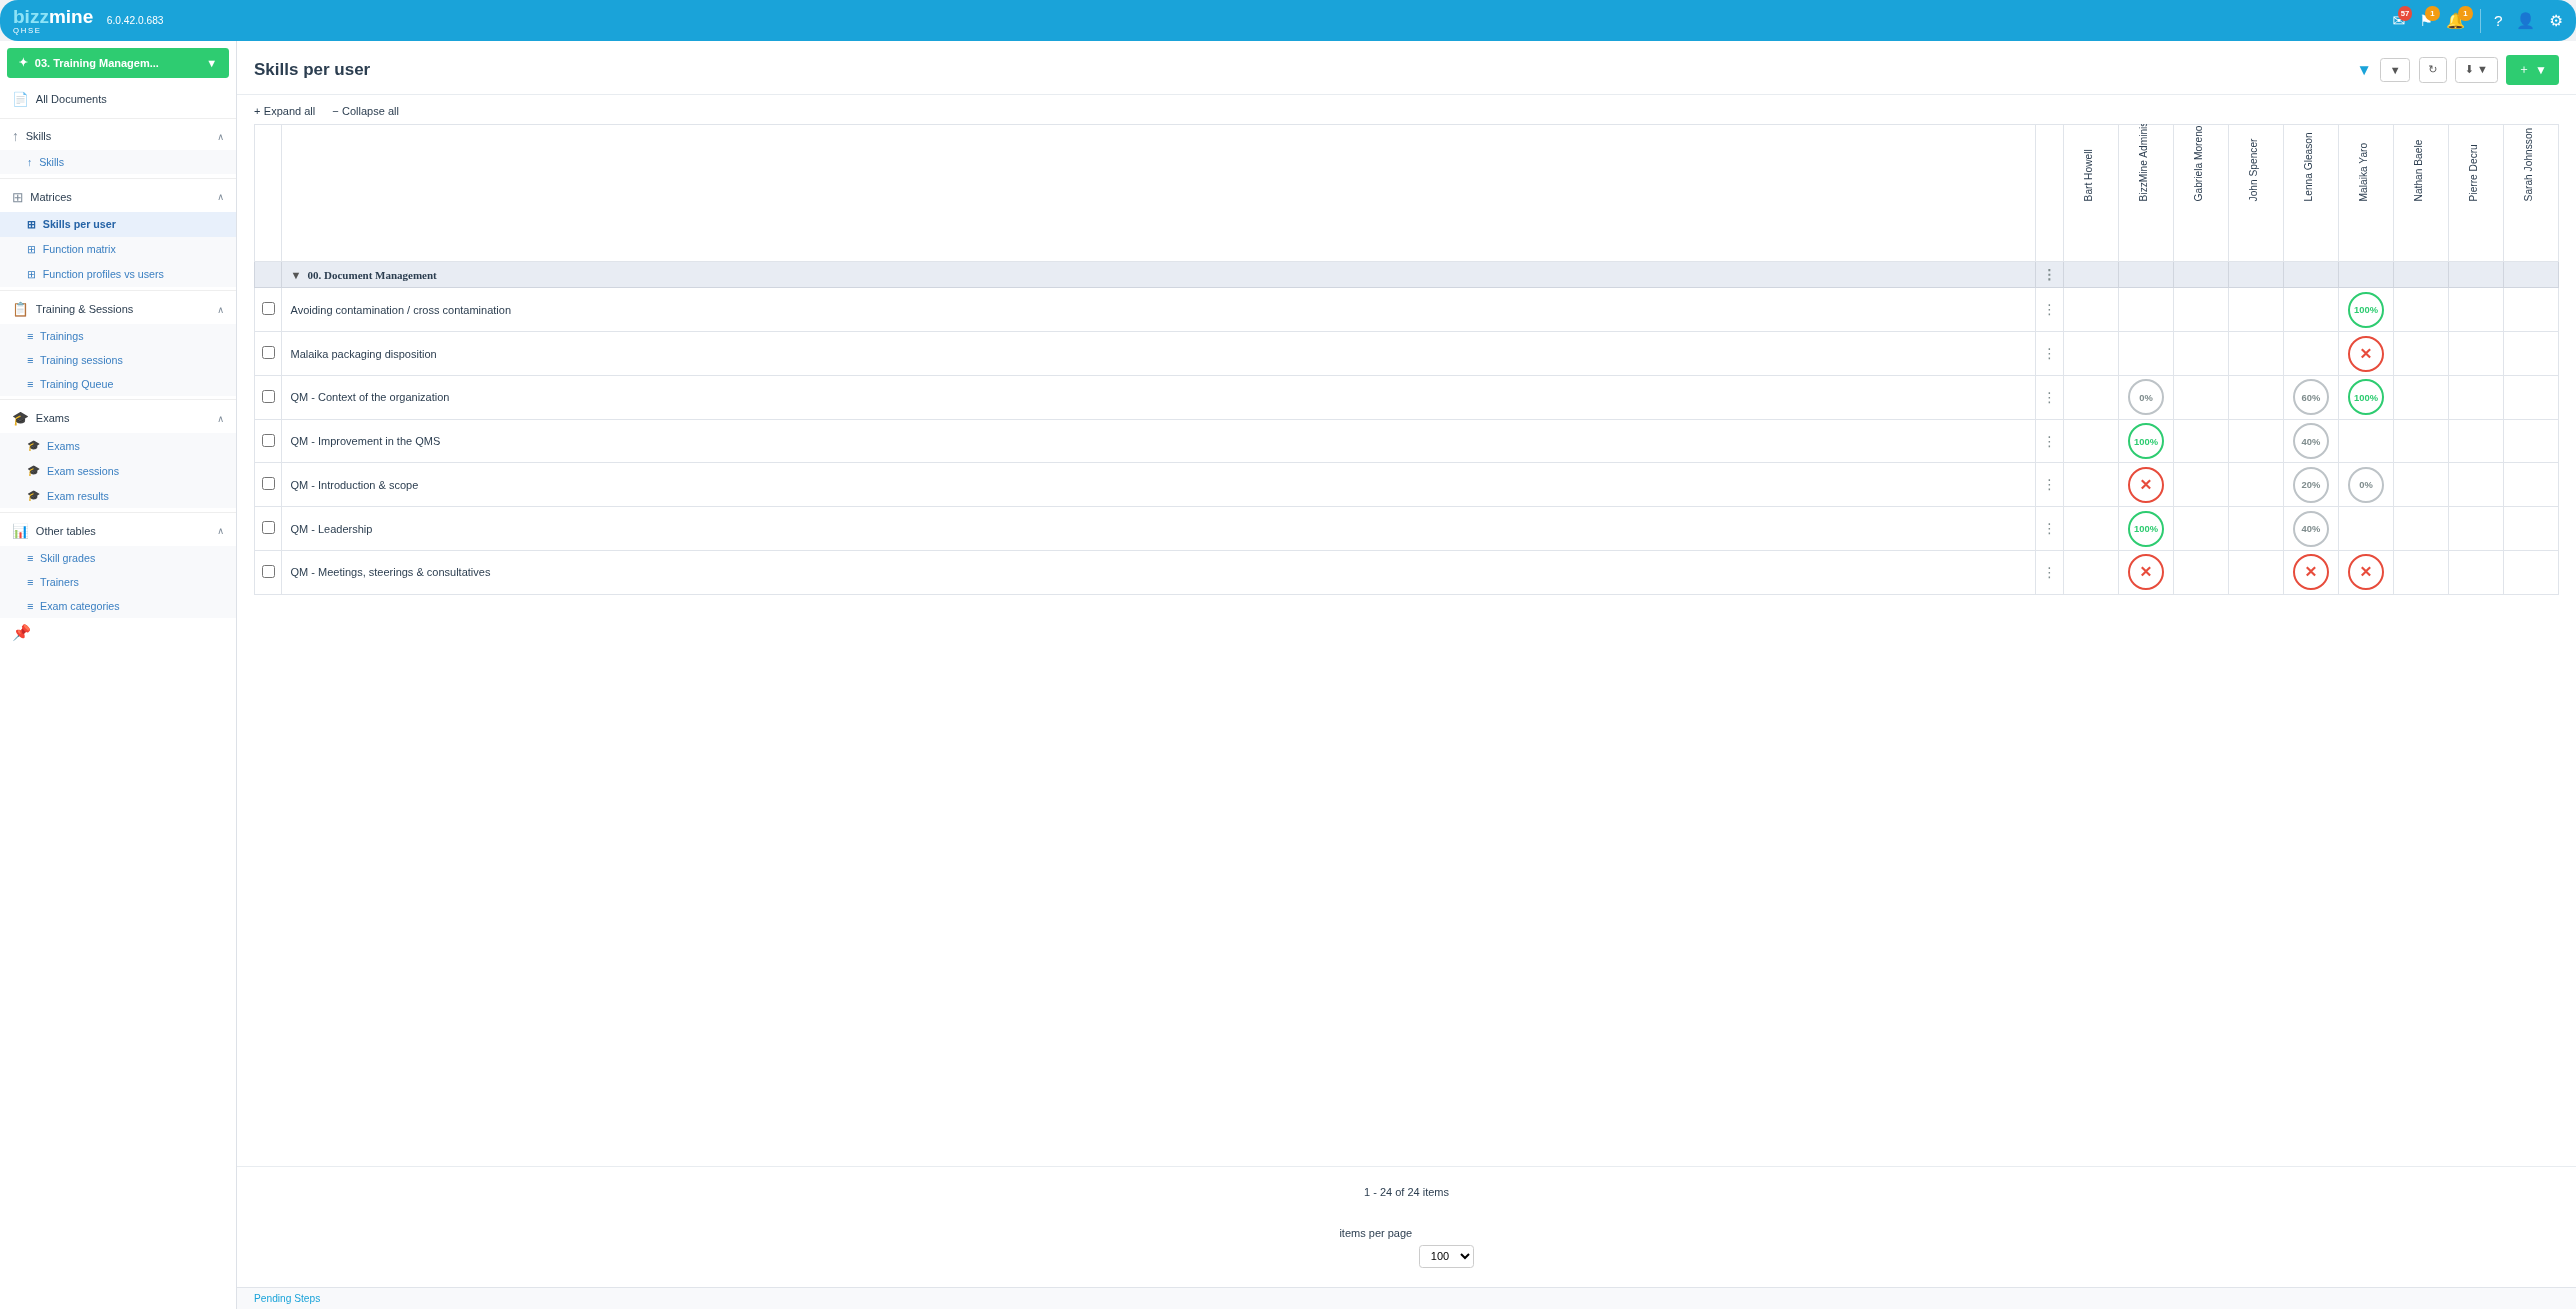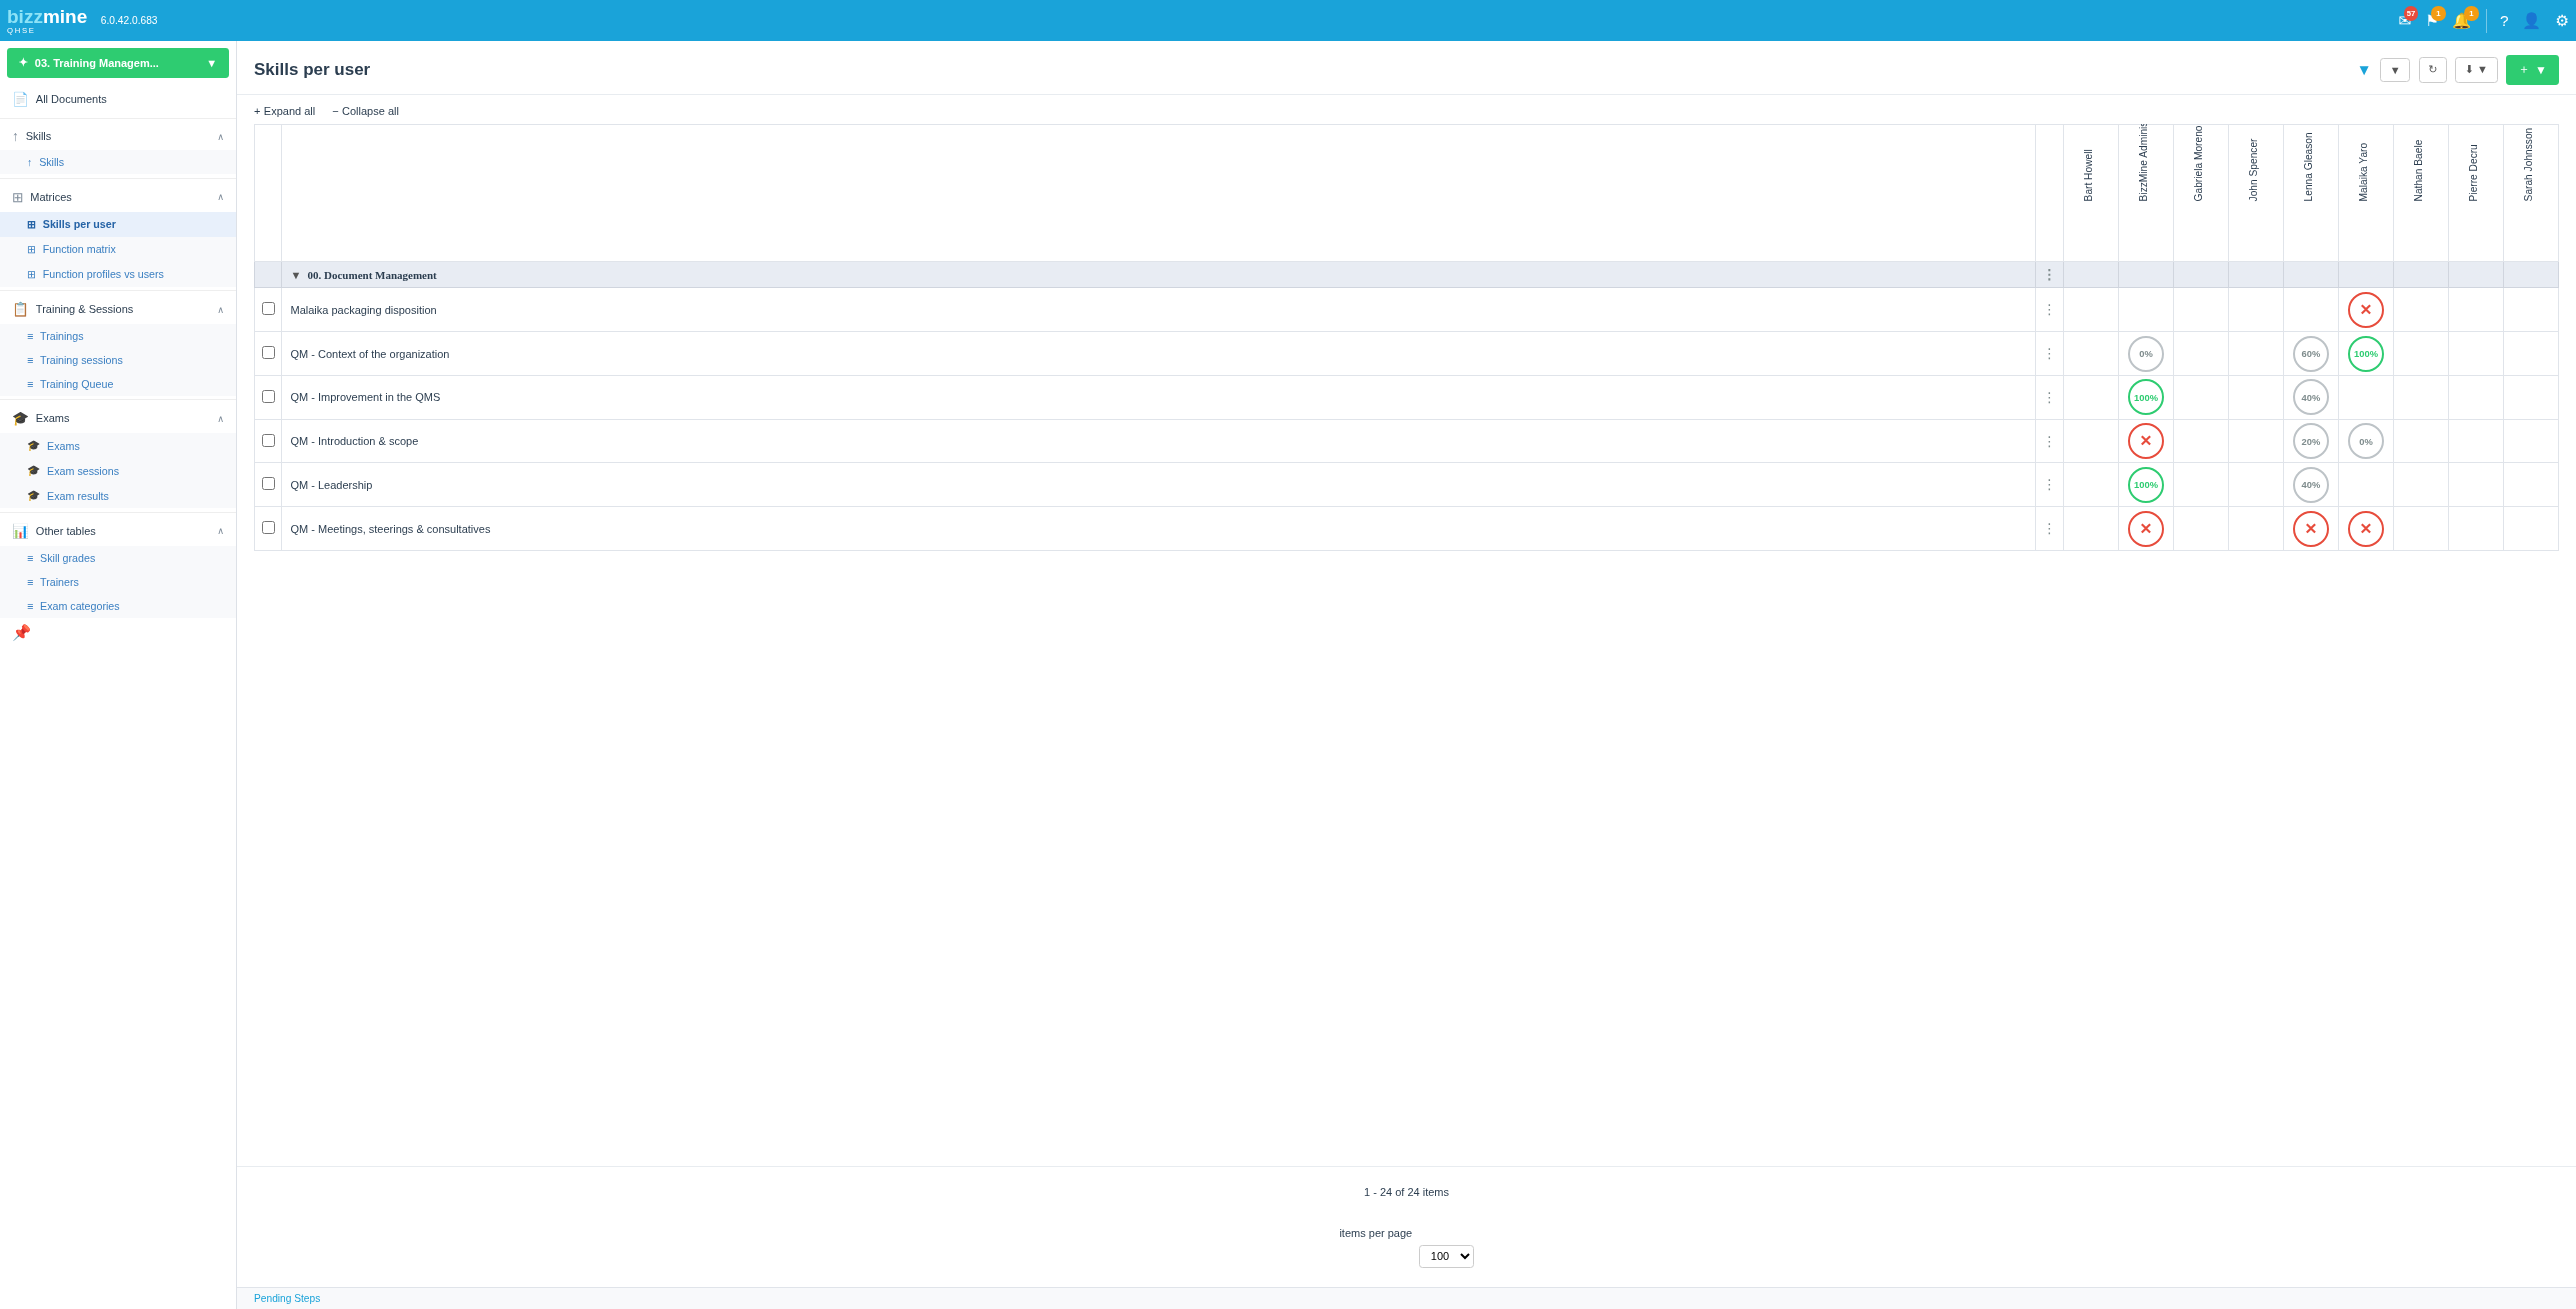--- a/index.html
+++ b/index.html
@@ -4,23 +4,24 @@
   <style>
     * { box-sizing: border-box; margin: 0; padding: 0; }
     body { font-family: 'Segoe UI', Arial, sans-serif; font-size: 11px; background: #f0f2f5; display: flex; flex-direction: column; height: 100vh; overflow: hidden; }
 
     
     .top-header {
       background: #1aa3d9;
       height: 41px;
       display: flex;
       align-items: center;
-      padding: 0 7px;
+      padding: 0 13px;
       justify-content: space-between;
       flex-shrink: 0;
+      border-radius: 18px;
     }
     .logo-area { display: flex; align-items: center; gap: 6.8px; }
     .logo-text { color: white; font-size: 19px; font-weight: bold; line-height: 1; }
     .logo-sub { color: white; font-size: 7.7px; letter-spacing: 1.7px; }
     .logo-block { display: flex; flex-direction: column; }
     .version { color: white; font-size: 10.2px; margin-left: 6.8px; }
     .header-right { display: flex; align-items: center; gap: 13.7px; }
     .header-icon { color: white; font-size: 15.4px; cursor: pointer; position: relative; }
     .badge {
       position: absolute; top: -5.1px; right: -6.8px;
@@ -465,20 +466,36 @@
               <td class="data-cell"></td>
               <td class="data-cell"></td>
               <td class="data-cell"></td>
               <td class="data-cell"></td>
               <td class="data-cell"></td>
               <td class="data-cell"></td>
               <td class="data-cell"></td>
               <td class="data-cell"></td>
             </tr>
 
+          <tr>
+                <td class="checkbox-col"><input type="checkbox" style=""></td>
+                <td class="skill-name-col">Avoiding contamination / cross contamination</td>
+                <td class="actions-col"><span class="menu-dots">⋮</span></td>
+                <td class="data-cell"></td>
+                <td class="data-cell"></td>
+                <td class="data-cell"></td>
+                <td class="data-cell"></td>
+                <td class="data-cell"></td>
+                <td class="data-cell"><div class="cell-value">
+                    <div class="circle circle-green">100%</div>
+                  </div></td>
+                <td class="data-cell"></td>
+                <td class="data-cell"></td>
+                <td class="data-cell"></td>
+              </tr>
               <tr>
                 <td class="checkbox-col"><input type="checkbox" style=""></td>
                 <td class="skill-name-col">Malaika packaging disposition</td>
                 <td class="actions-col"><span class="menu-dots">⋮</span></td>
                 <td class="data-cell"></td>
                 <td class="data-cell"></td>
                 <td class="data-cell"></td>
                 <td class="data-cell"></td>
                 <td class="data-cell"></td>
                 <td class="data-cell"><div class="cell-value">

